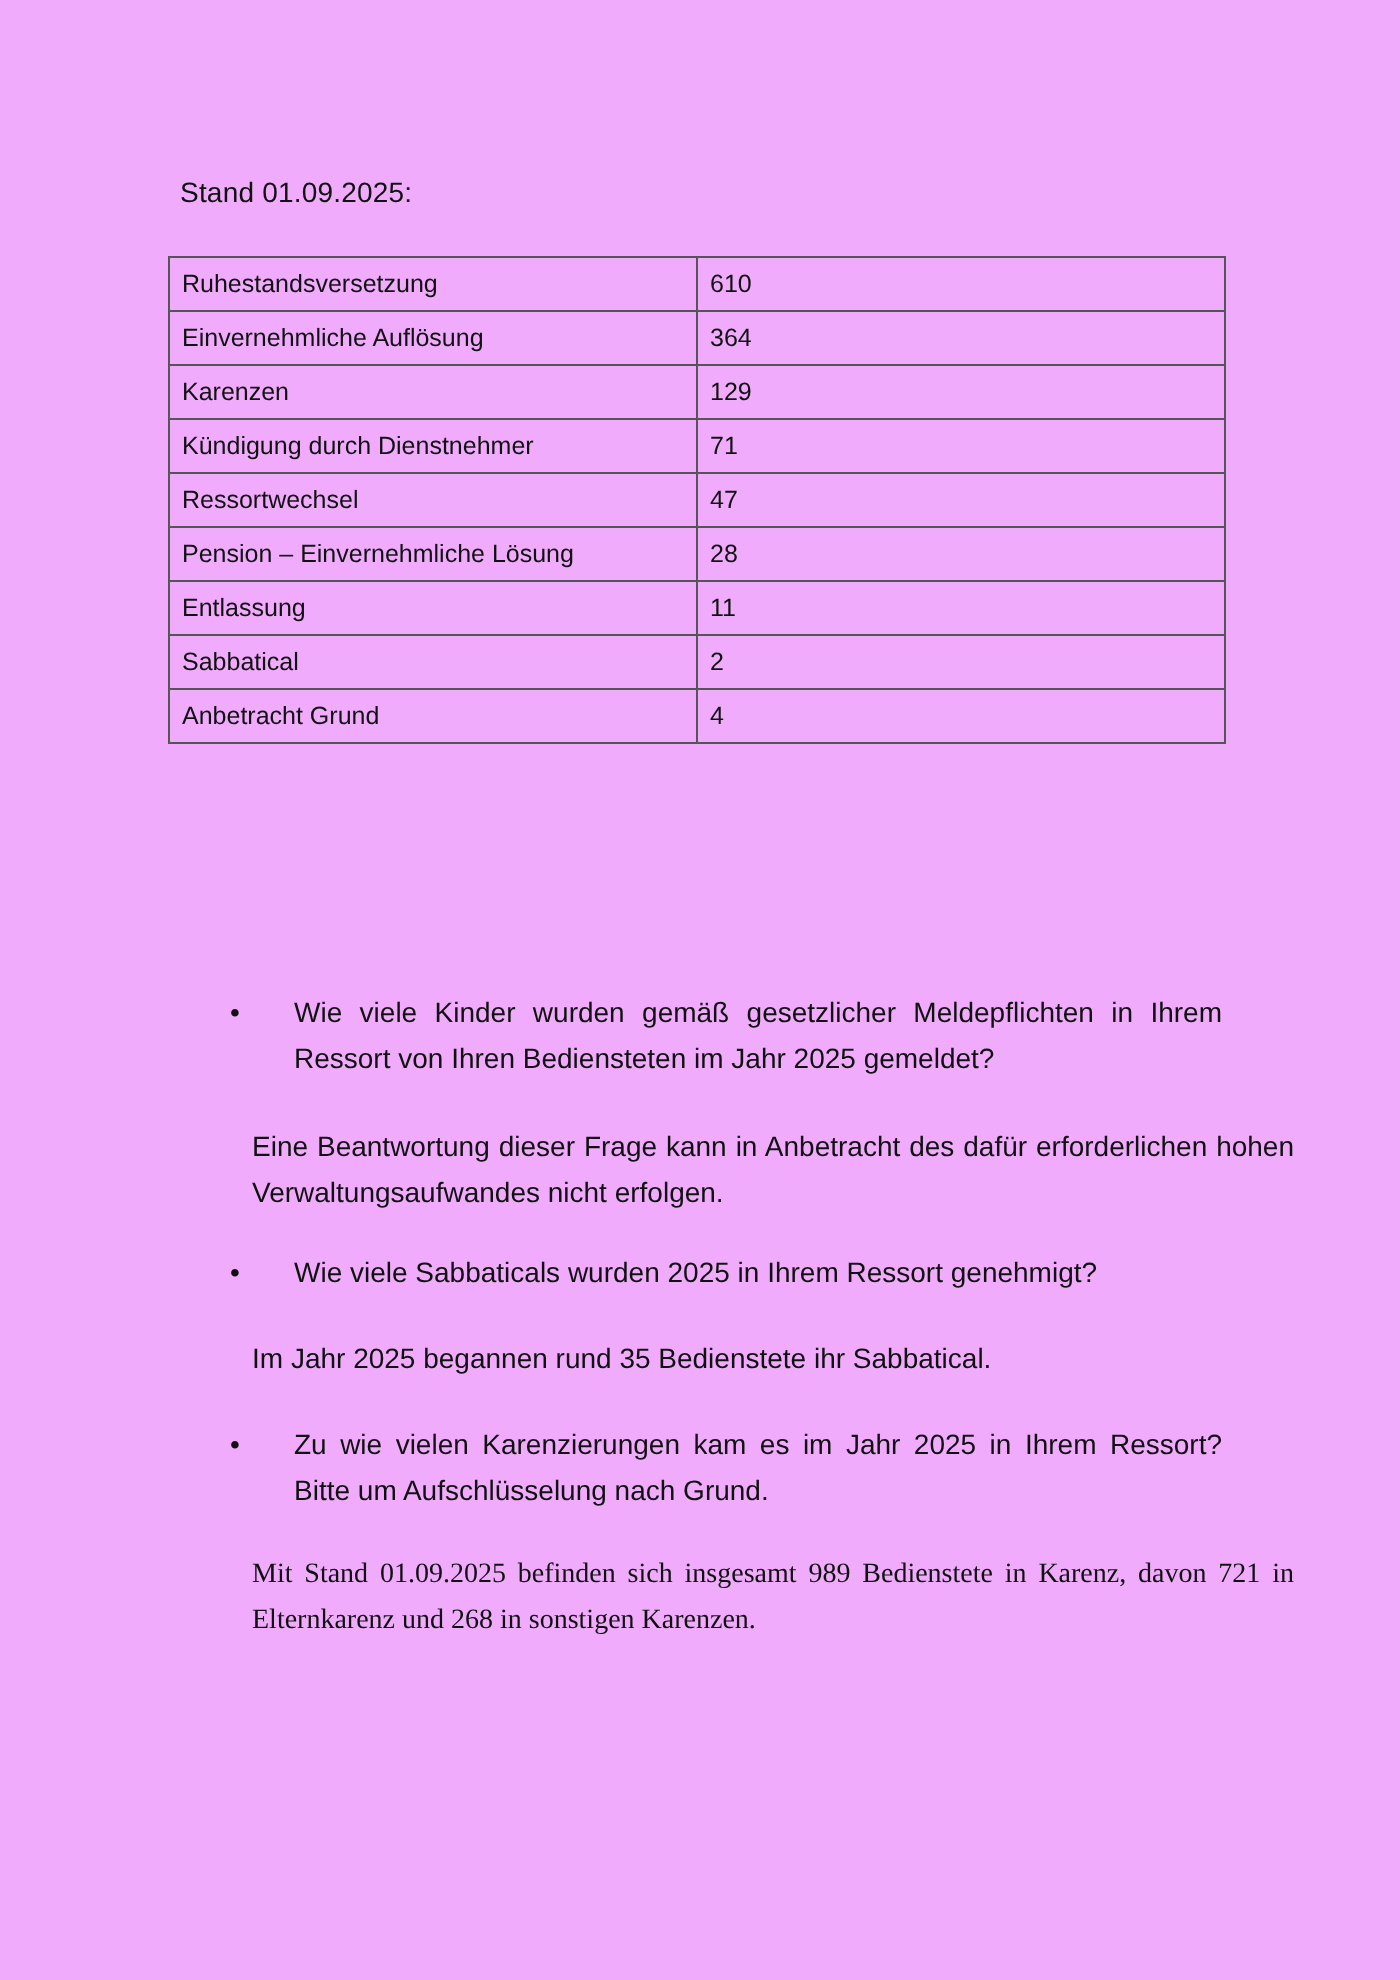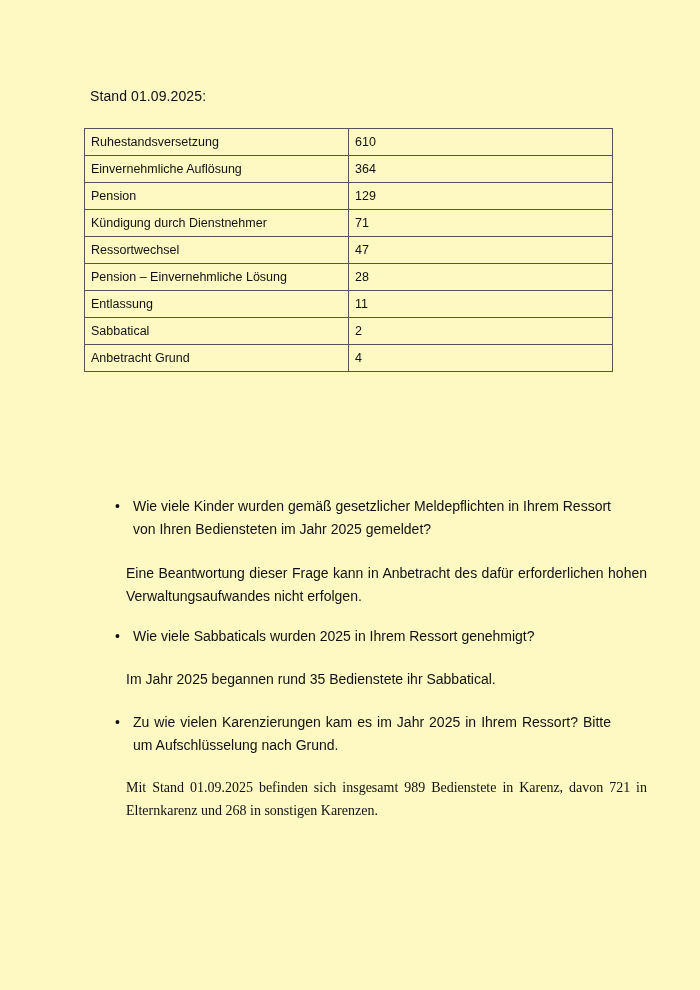--- a/index.html
+++ b/index.html
@@ -1,38 +1,38 @@
 <!DOCTYPE html>
 <html><head>
 <meta charset="utf-8">
 <style>
   html, body { margin: 0; padding: 0; background: #ffffff; }
   body {
     width: 700px; height: 990px; position: relative; overflow: hidden;
     font-family: "Liberation Sans", "DejaVu Sans", sans-serif;
     color: #111111;
   }
-  .page { position: absolute; left: 0; top: 0; width: 700px; height: 990px; background: #fef9c3; }
+  .page { position: absolute; left: 0; top: 0; width: 700px; height: 990px; background: #f0abfc; }
   .stand { position: absolute; left: 90px; top: 88px; font-size: 14px; letter-spacing: 0.1px; }
   table.data {
     position: absolute; left: 84px; top: 128px; width: 529px;
     border-collapse: collapse; font-size: 12.5px;
   }
   table.data td {
     border: 1px solid #555; height: 26px; padding: 0 0 0 6px; vertical-align: middle;
   }
   table.data td.label { width: 257px; }
   .bullet {
     position: absolute; left: 115px; width: 496px; font-size: 14px; line-height: 23px;
     text-align: justify;
   }
   .bullet .dot {
     position: absolute; left: 0; top: 0; width: 20px;
   }
-  .bullet .btext { display: block; margin-left: 18px; text-align: justify; }
+  .bullet .btext { display: block; margin-left: 32px; text-align: justify; }
   .para {
     position: absolute; left: 90px; width: 521px; font-size: 14px; line-height: 23px; text-align: justify; margin-left: 36px;
   }
 </style>
 </head>
 <body>
 
 <div class="page">
   <div class="stand">Stand 01.09.2025:</div>
 
@@ -40,21 +40,21 @@
     <tbody id="tbody">
         <tr>
           <td class="label">Ruhestandsversetzung</td>
           <td>610</td>
         </tr>
         <tr>
           <td class="label">Einvernehmliche Auflösung</td>
           <td>364</td>
         </tr>
         <tr>
-          <td class="label">Pension</td>
+          <td class="label">Karenzen</td>
           <td>129</td>
         </tr>
         <tr>
           <td class="label">Kündigung durch Dienstnehmer</td>
           <td>71</td>
         </tr>
         <tr>
           <td class="label">Ressortwechsel</td>
           <td>47</td>
         </tr>

